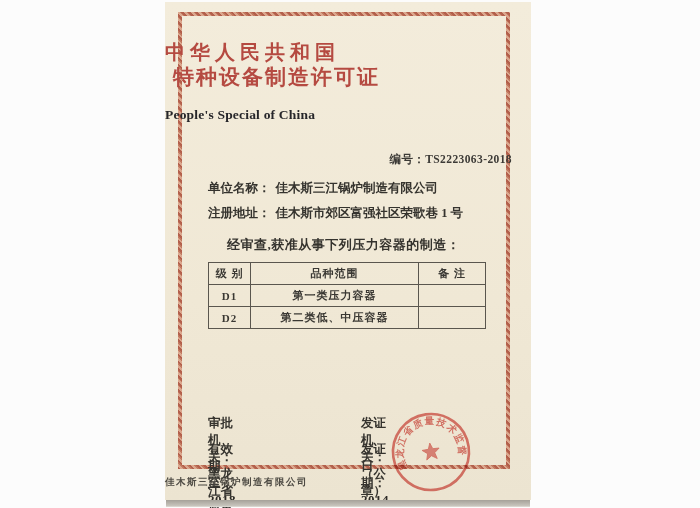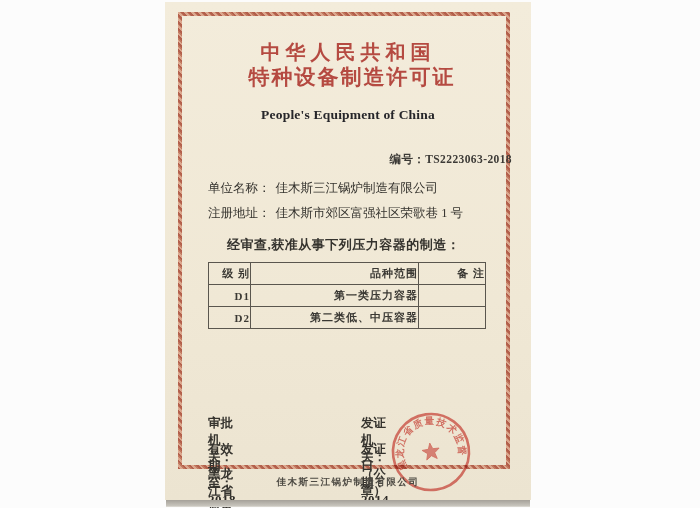--- a/index.html
+++ b/index.html
@@ -15,50 +15,50 @@
   }
   .paper-shadow{
     position:absolute;left:166px;top:500px;width:364px;height:7px;
     background:linear-gradient(180deg,#a5a199 0%,#c6c3bb 80%,#e2e0da 100%);
   }
   .frame{
     position:absolute;left:13px;top:10px;right:21px;bottom:31px;
     border:4px solid transparent;
     border-image:repeating-linear-gradient(45deg,#b3604c 0 2px,#dba78e 2px 4px,#c27a60 4px 5px) 4;
   }
-  .center{left:0;right:0;text-align:center;position:absolute;}
+  .center{left:0;right:0;position:absolute;}
   .title-cn{
     font-family:"Liberation Sans","DejaVu Sans",sans-serif;
     font-weight:700;color:#b54a41;
   }
   .title-cn1{top:37px;font-size:20px;letter-spacing:5px;}
   .title-cn2{top:61px;font-size:21px;letter-spacing:2px;margin-left:8px;}
   .title-en{font-weight:700;color:#26262a;font-size:13.5px;letter-spacing:0.2px;}
   .title-en1{top:88px;}
   .title-en2{top:105px;}
   .subtitle{
     top:122px;font-family:"Liberation Sans","DejaVu Sans",sans-serif;
     font-weight:700;color:#b54f45;font-size:15px;letter-spacing:2px;
   }
   .serial{
     position:absolute;top:150px;right:19px;font-size:11.5px;color:#3c3a36;
     font-weight:600;letter-spacing:0.4px;text-align:center;
   }
-  .field{position:absolute;left:43px;font-size:12.5px;color:#35332e;font-weight:400;}
+  .field{position:absolute;left:43px;font-size:12.5px;color:#35332e;font-weight:700;}
   .field .val{margin-left:5px;}
   .field1{top:178px;}
   .field2{top:203px;}
   .note{position:absolute;left:62px;top:234px;font-size:13px;color:#35332e;font-weight:600;letter-spacing:0.5px;}
   table.lic{
     position:absolute;left:43px;top:260px;width:277px;
     border-collapse:collapse;table-layout:fixed;
     font-size:11px;color:#3a3833;
   }
   table.lic td,table.lic th{
-    border:1px solid #5a564e;height:21px;text-align:right;
+    border:1px solid #5a564e;height:21px;text-align:center;
     font-weight:600;padding:0;letter-spacing:1px;
   }
   table.lic{border:1.5px solid #504c44;}
   .col1{width:42px;} .col2{width:168px;} .col3{width:67px;}
   .footer-line{position:absolute;font-size:12.5px;color:#35332e;font-weight:600;}
   .fl1{top:413px;} .fl2{top:439px;}
   .fcol1{left:43px;} .fcol2{left:196px;position:absolute;top:0;}
   .date-val{font-weight:700;font-size:13px;color:#2e2c28;letter-spacing:0.5px;}
   .bottom-note{
     top:474px;font-size:9.5px;color:#4d4a43;font-weight:600;letter-spacing:1.5px;
@@ -73,21 +73,21 @@
   }
 </style>
 </head>
 <body>
 
 <div class="paper">
   <div class="frame"></div>
 
   <div class="center title-cn title-cn1">中华人民共和国</div>
   <div class="center title-cn title-cn2">特种设备制造许可证</div>
-  <div class="center title-en title-en2">People's Equipment of China</div>
+  <div class="center title-en title-en2">People's Special of China</div>
 
   <div class="serial">
     <span>编号：</span><span>TS2223063-2018</span>
   </div>
 
   <div class="field field1">
     <span>单位名称：</span><span class="val">佳木斯三江锅炉制造有限公司</span>
   </div>
   <div class="field field2">
     <span>注册地址：</span><span class="val">佳木斯市郊区富强社区荣歌巷 1 号</span>

